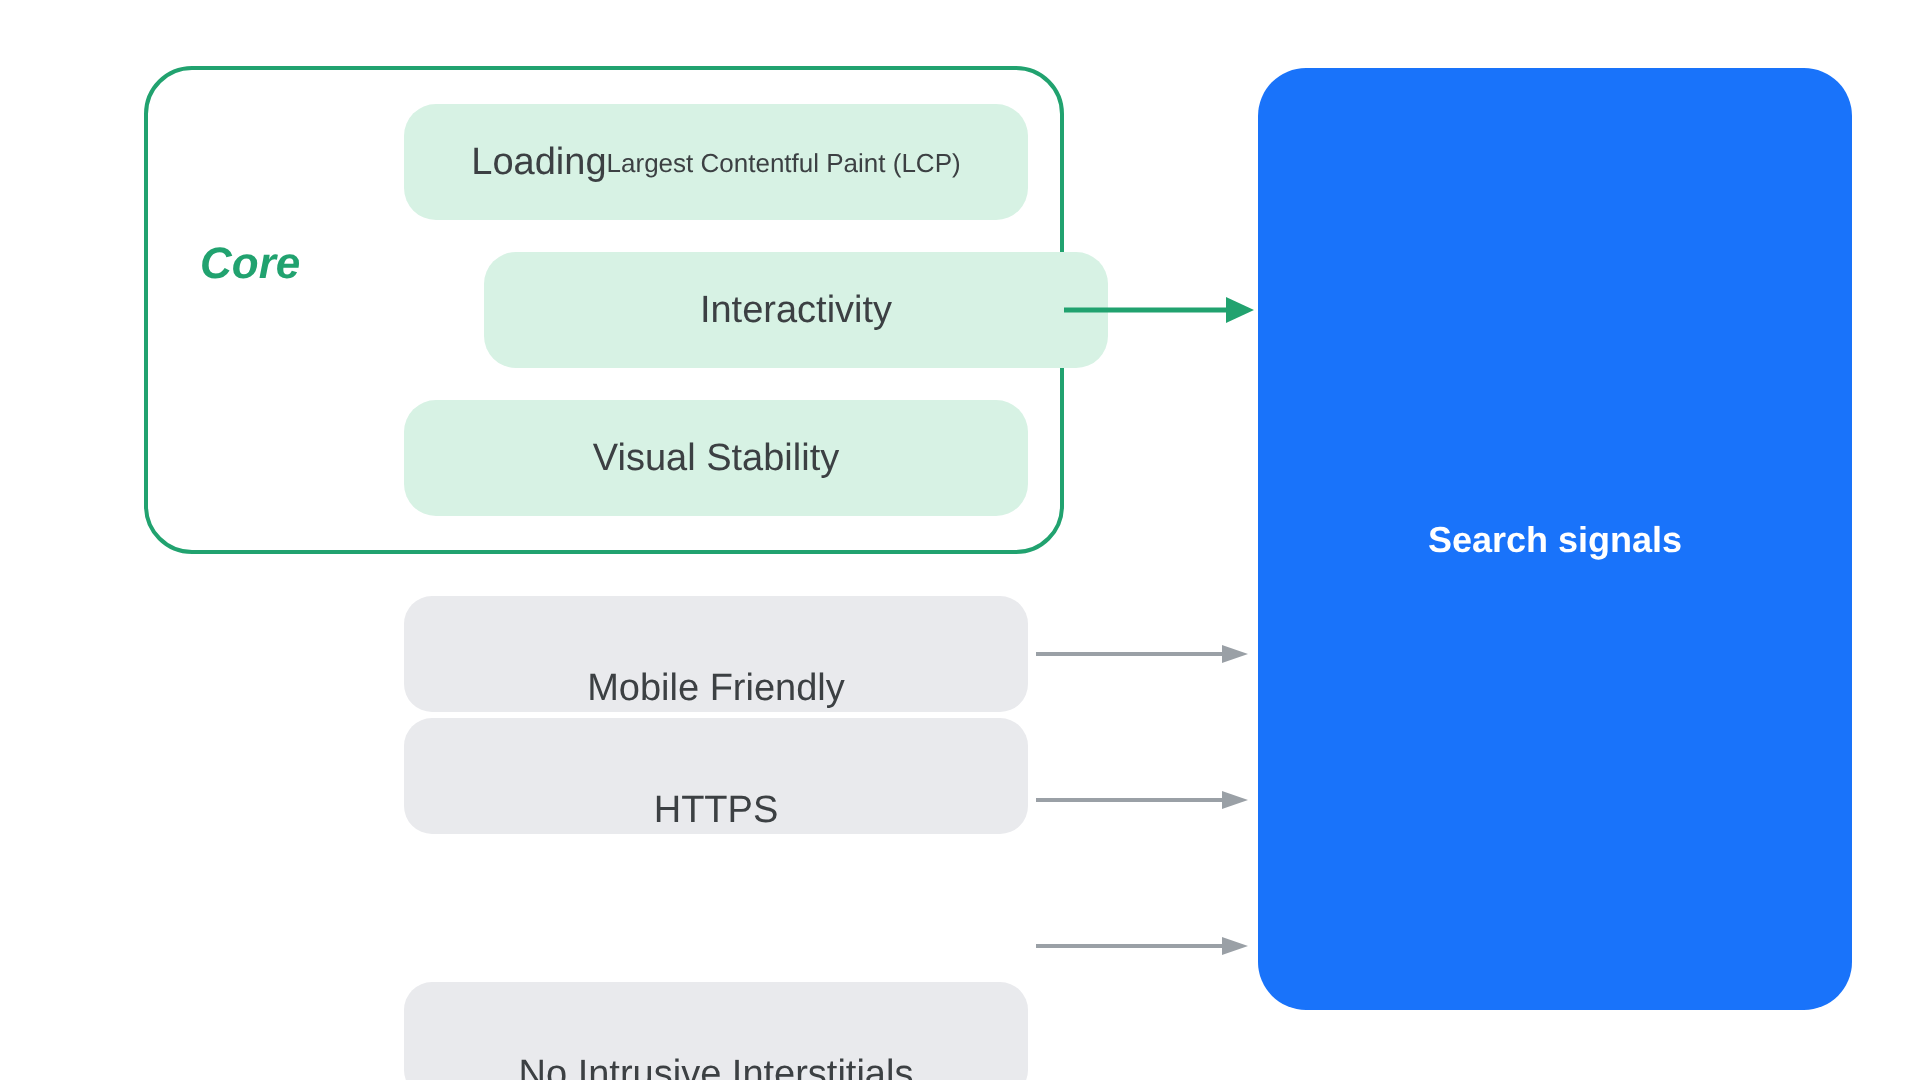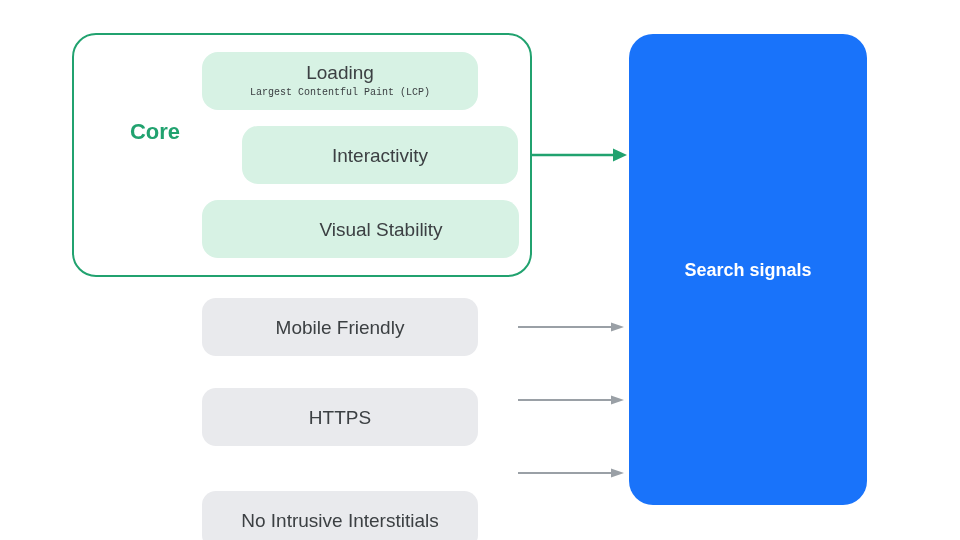--- a/index.html
+++ b/index.html
@@ -17,41 +17,41 @@
     position:relative;width:960px;height:540px;background:var(--white);
     overflow:hidden;
   }
   .cwv-box{
     position:absolute;left:72px;top:33px;width:460px;height:244px;
     box-sizing:border-box;border:2px solid var(--green);border-radius:24px;
     background:var(--white);
   }
   .cwv-label{
     position:absolute;left:100px;top:118px;width:80px;
-    text-align:right;color:var(--green);
-    font-size:22px;font-weight:bold;line-height:27px;
+    text-align:left;color:var(--green);
+    font-size:22px;font-weight:bold;line-height:27px;font-style:italic;
   }
   .pill{
-    position:absolute;left:202px;width:276px;height:58px;
-    display:flex;flex-direction:column;align-items:center;justify-content:center;
+    position:absolute;left:202px;width:312px;height:58px;
+    display:flex;flex-direction:row;align-items:center;justify-content:center;
     text-align:center;color:var(--text-dark);
   }
   .pill.green{background:var(--green-light);border-radius:16px;}
-  .pill.gray{background:var(--gray-pill);border-radius:14px;}
+  .pill.gray{background:var(--gray-pill);border-radius:14px;align-items:flex-end;}
   .pill .title{font-size:19px;line-height:23px;color:var(--text-dark);}
-  .pill .subtitle{font-size:10px;line-height:17px;color:var(--text-dark);font-family:Liberation Mono, monospace;}
+  .pill .subtitle{font-size:13px;line-height:17px;color:var(--text-dark);}
   .pill.gray .title{font-size:19px;}
   .pill.p1{top:52px;}
   .pill.p2{top:126px;margin-left:40px;}
-  .pill.p3{top:200px;padding-left:41px;}
+  .pill.p3{top:200px;}
   .pill.g1{top:298px;}
-  .pill.g2{top:388px;}
+  .pill.g2{top:359px;}
   .pill.g3{top:444px;margin-top:47px;}
   .result-panel{
-    position:absolute;left:629px;top:34px;width:238px;height:471px;
+    position:absolute;left:629px;top:34px;width:297px;height:471px;
     background:var(--blue);border-radius:24px;
     display:flex;align-items:center;justify-content:center;
   }
   .result-text{
     color:var(--white);font-size:18px;font-weight:bold;line-height:26px;
     text-align:center;
   }
   .arrows{
     position:absolute;left:0;top:0;width:960px;height:540px;
     pointer-events:none;

